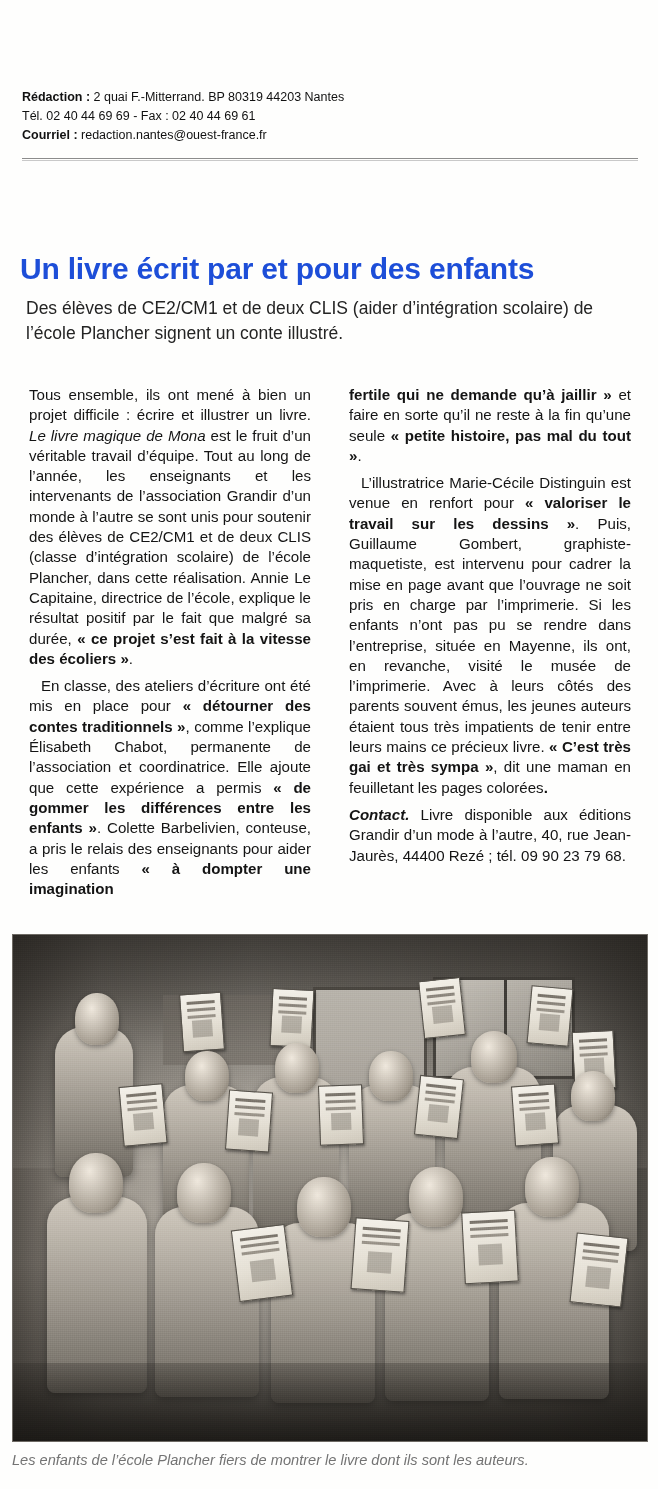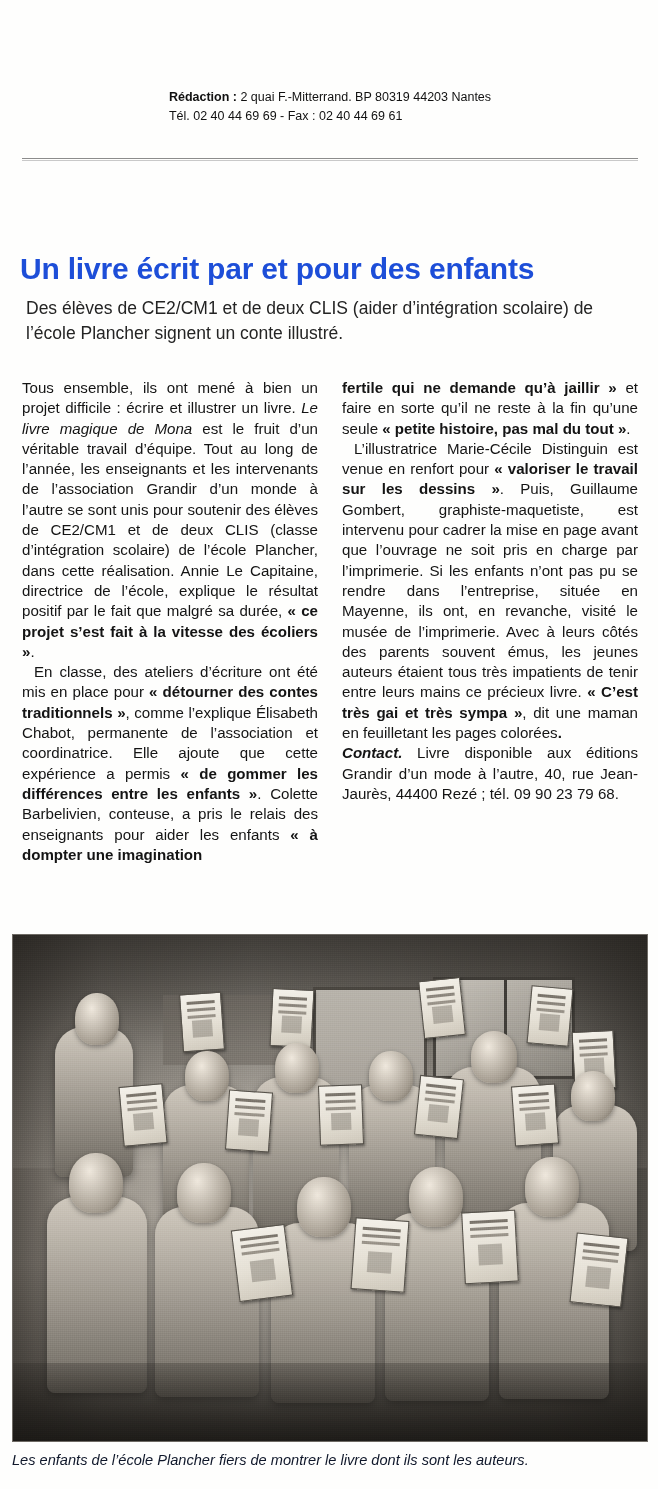--- a/index.html
+++ b/index.html
@@ -26,21 +26,20 @@
 
   
   .masthead {
     position: absolute;
     left: 22px;
     top: 88px;
     width: 616px;
     display: flex;
     justify-content: space-between;
     align-items: center;
-    flex-direction: column;
   }
   .masthead-left {
     font-size: 12.5px;
     line-height: 1.52;
     color: #111;
   }
   .masthead-left .lbl {
     font-weight: bold;
   }
   .masthead-right {
@@ -98,21 +97,21 @@
   }
   .col {
     width: 296px;
     font-size: 15.1px;
     line-height: 1.345;
     text-align: justify;
     color: #141414;
     hyphens: auto;
   }
   .col p {
-    margin: 0;
+    margin: 7px;
     text-indent: 12px;
   }
   .col p.first {
     text-indent: 0;
   }
   .col .b {
     font-weight: bold;
   }
   .col .i {
     font-style: italic;
@@ -224,32 +223,33 @@
     mix-blend-mode: overlay;
   }
 
   .caption {
     position: absolute;
     left: 12px;
     top: 1452px;
     width: 634px;
     font-size: 14.6px;
     font-style: italic;
-    color: #0f172a;
+    color: #737373;
   }
 </style>
 </head>
 <body>
 
 <div class="page">
 
   <div class="masthead">
     <div class="masthead-left">
       <div><span class="lbl">Rédaction :</span><span> 2 quai F.-Mitterrand. BP 80319 44203 Nantes</span></div>
       <div>Tél. 02 40 44 69 69 - Fax : 02 40 44 69 61</div>
+      <div><span class="lbl">Courriel :</span><span> redaction.nantes@ouest-france.fr</span></div>
     </div>
   </div>
 
   <div class="rule"></div>
   <div class="rule thin2"></div>
 
   <div class="headline">Un livre écrit par et pour des enfants</div>
   <div class="standfirst">Des élèves de CE2/CM1 et de deux CLIS (aider d’intégration scolaire) de l’école Plancher signent un conte illustré.</div>
 
   <div class="cols">

